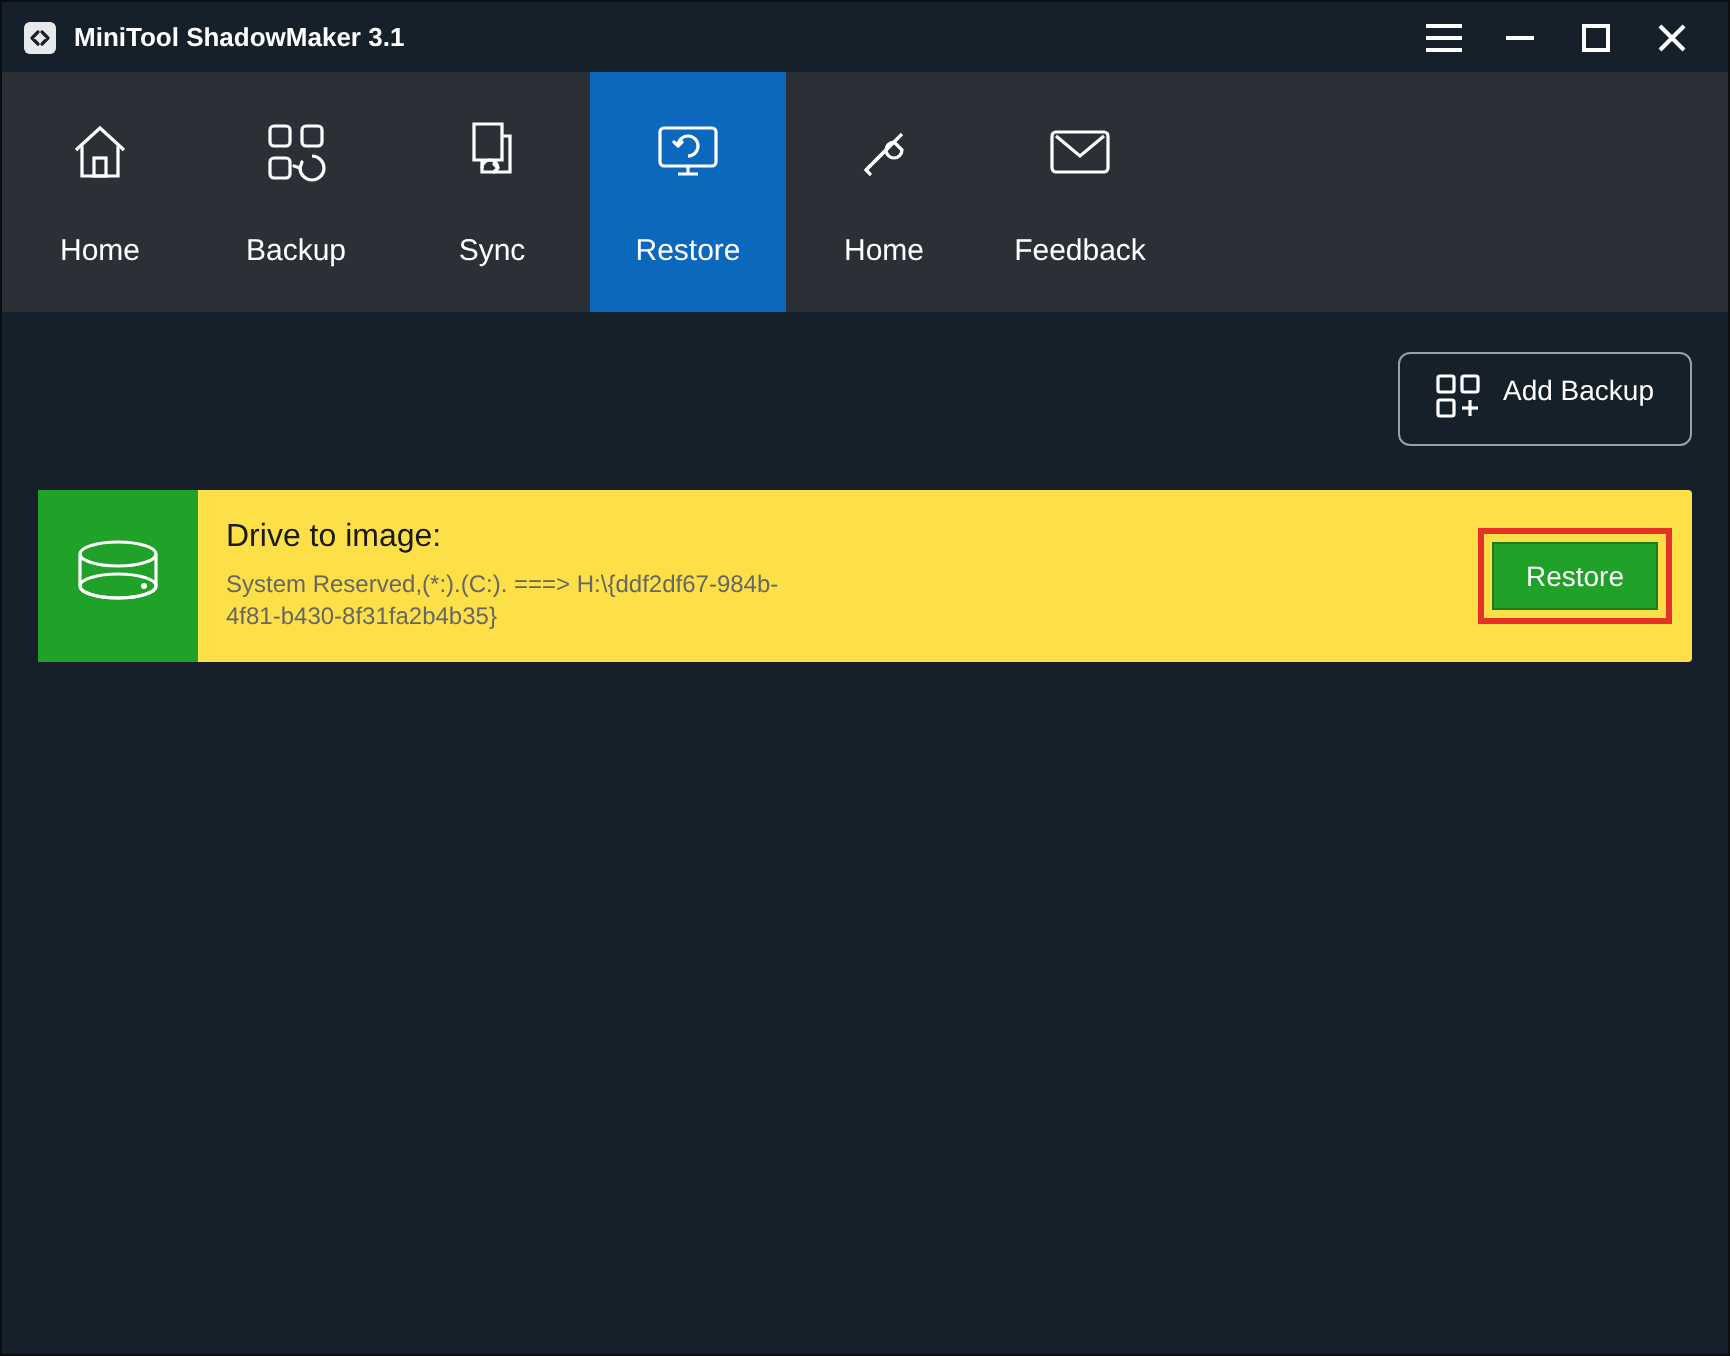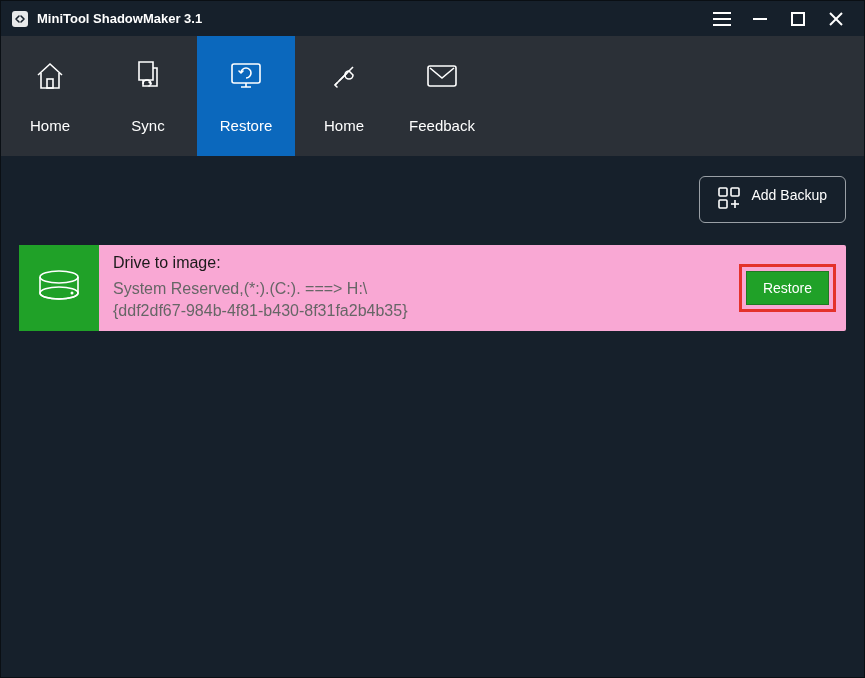--- a/index.html
+++ b/index.html
@@ -66,41 +66,41 @@
       padding: 10px 18px;
       display: flex;
       gap: 12px;
       cursor: pointer;
     }
 
     
     .card {
       display: flex;
       align-items: stretch;
-      background: #f9a8d4;
+      background: #fde047;
       border-radius: 2px;
       height: 86px;
     }
     .card-iconbox {
       width: 80px;
       background: #20a128;
       display: flex;
       align-items: center;
       justify-content: center;
     }
     .card-body {
       flex: 1;
       padding: 10px 14px;
       display: flex;
       flex-direction: column;
       justify-content: center;
       gap: 6px;
     }
     .card-title { font-size: 16px; color: #1a1a1a; }
-    .card-desc { font-size: 16px; color: #666; max-width: 300px; line-height: 1.35; }
+    .card-desc { font-size: 12px; color: #666; max-width: 300px; line-height: 1.35; }
     .card-action {
       display: flex;
       align-items: center;
       padding-right: 10px;
     }
     .restore-wrap {
       border: 3px solid #e4322b;
       padding: 4px;
     }
     .restore-btn {
@@ -155,20 +155,32 @@
 <div class="nav">
   <div class="nav-item">
     <span class="nav-icon">
       <svg width="32" height="30" viewBox="0 0 32 30" fill="none" stroke="#fff" stroke-width="1.6">
           <path d="M4 14 L16 3 L28 14"></path>
           <path d="M7 12 V27 H25 V12"></path>
           <rect x="13" y="18" width="6" height="9"></rect>
         </svg>
     </span>
     <span class="nav-label">Home</span>
+  </div>
+  <div class="nav-item">
+    <span class="nav-icon">
+      <svg width="30" height="30" viewBox="0 0 30 30" fill="none" stroke="#fff" stroke-width="1.6">
+          <rect x="2" y="2" width="10" height="10" rx="2"></rect>
+          <rect x="18" y="2" width="10" height="10" rx="2"></rect>
+          <rect x="2" y="18" width="10" height="10" rx="2"></rect>
+          <path d="M23 17 A6 6 0 1 1 17 23"></path>
+          <path d="M17 23 L14 22 M17 23 L18 20" stroke-linecap="round"></path>
+        </svg>
+    </span>
+    <span class="nav-label">Backup</span>
   </div>
   <div class="nav-item">
     <span class="nav-icon">
       <svg width="30" height="32" viewBox="0 0 30 32" fill="none" stroke="#fff" stroke-width="1.6">
           <path d="M6 2 H20 V20 H6 Z"></path>
           <path d="M20 8 H24 V26 H10 V20"></path>
           <path d="M10 24 A4 4 0 0 1 18 24"></path>
           <path d="M18 24 L16 22 M18 24 L16 26" stroke-linecap="round"></path>
         </svg>
     </span>

